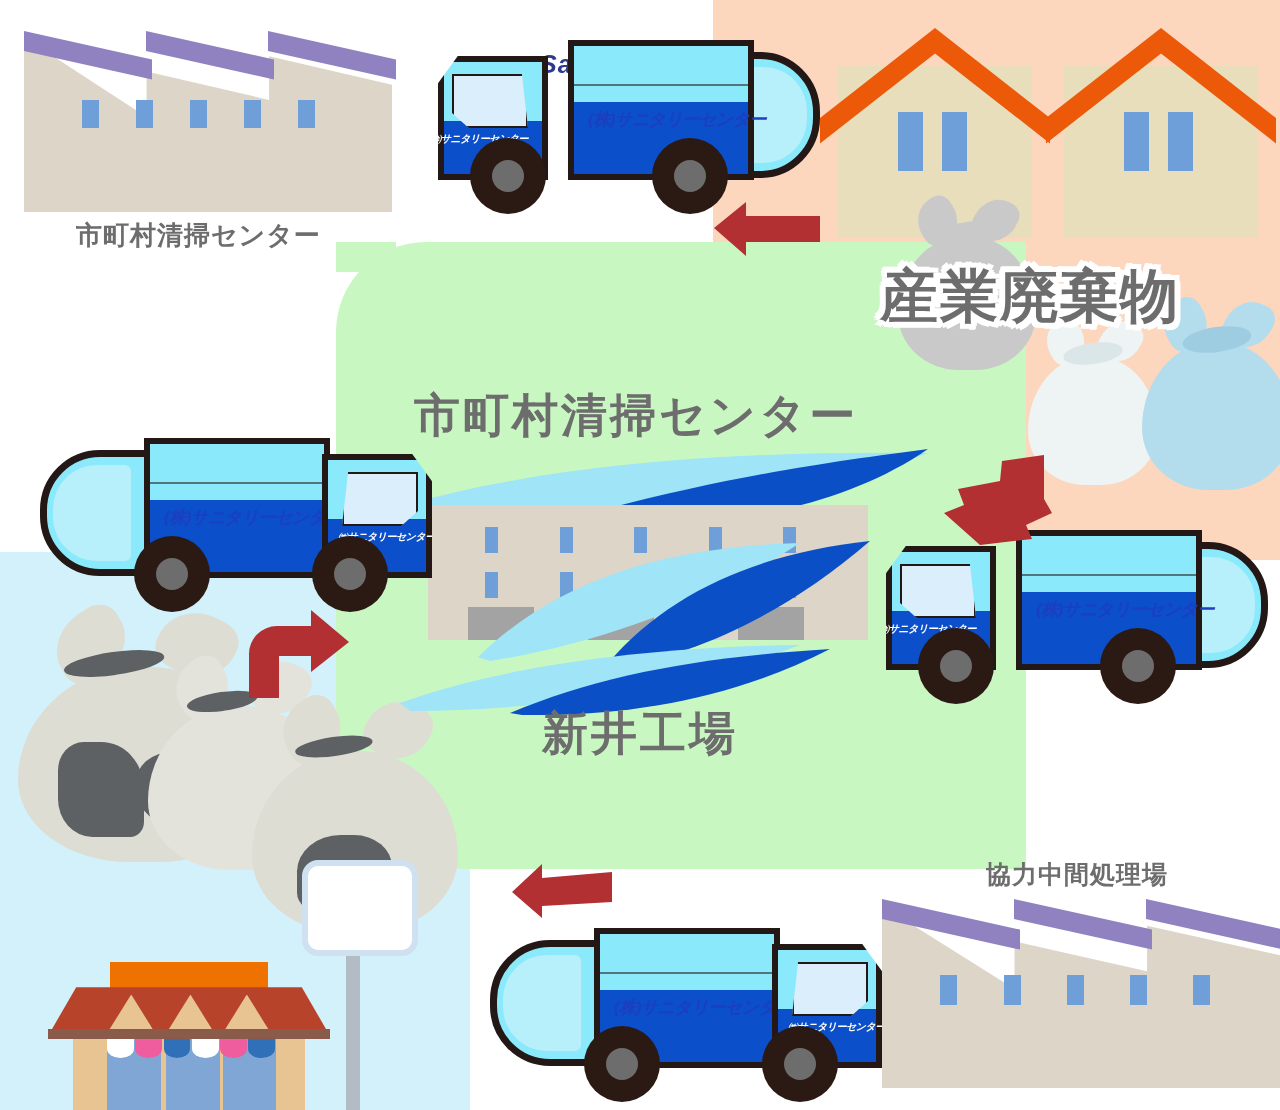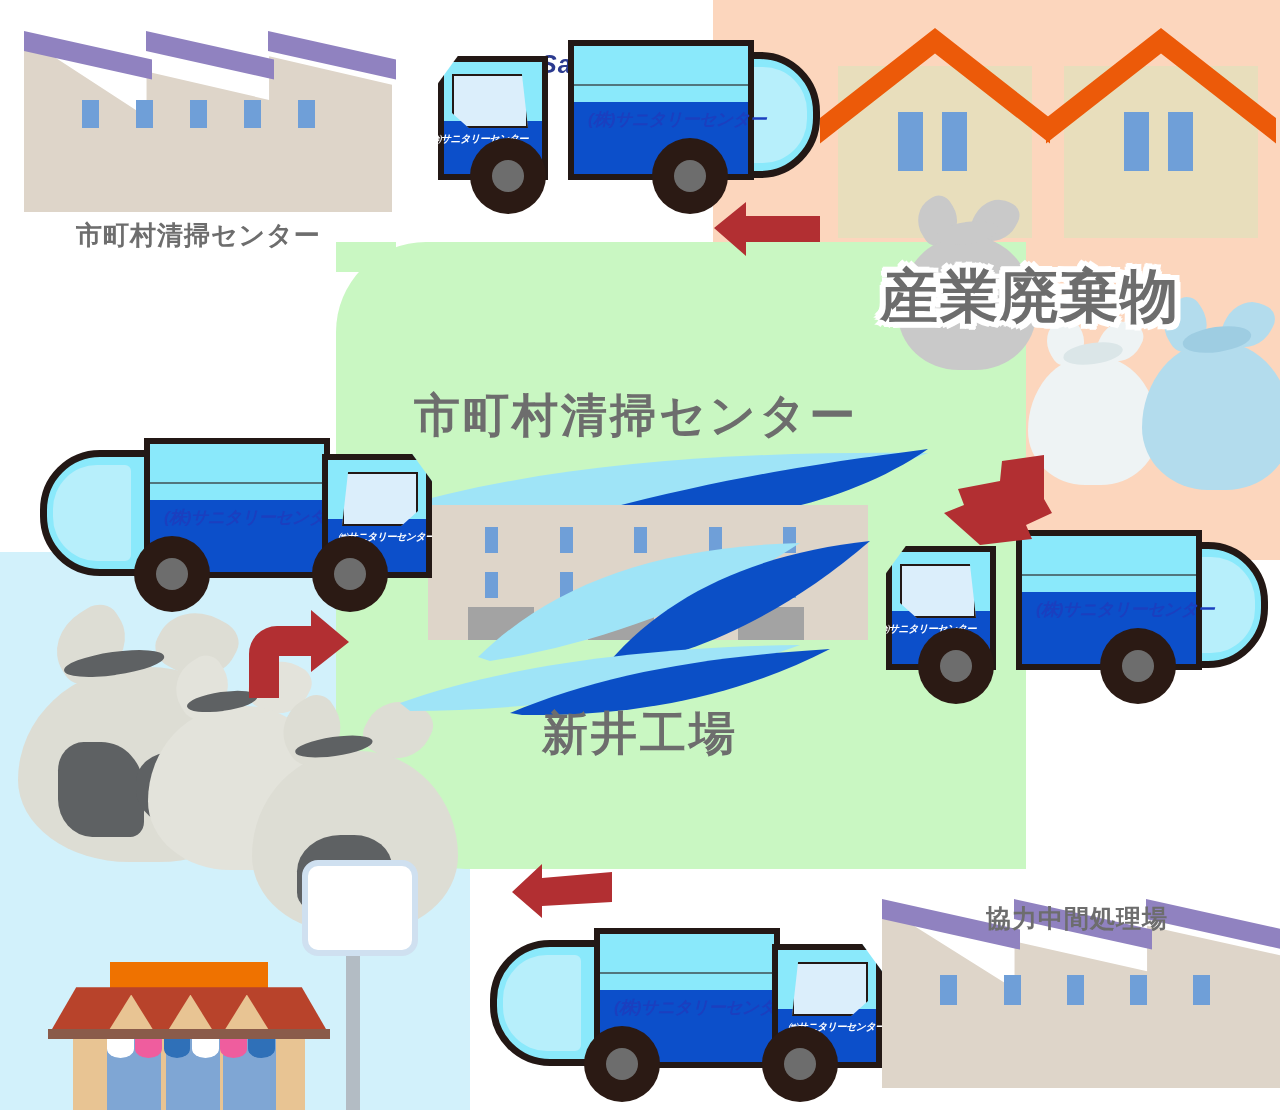--- a/index.html
+++ b/index.html
@@ -200,21 +200,21 @@
     <div class="body"></div>
     <div class="roof" style="left:0;top:9px;width:138px;height:20px;transform-origin:0 0;transform:skewY(12.5deg);"></div>
     <div class="roof" style="left:132px;top:9px;width:138px;height:20px;transform-origin:0 0;transform:skewY(12.5deg);"></div>
     <div class="roof" style="left:264px;top:9px;width:138px;height:20px;transform-origin:0 0;transform:skewY(12.5deg);"></div>
     <div class="win" style="left:58px;top:85px;width:17px;height:30px;"></div>
     <div class="win" style="left:122px;top:85px;width:17px;height:30px;"></div>
     <div class="win" style="left:185px;top:85px;width:17px;height:30px;"></div>
     <div class="win" style="left:248px;top:85px;width:17px;height:30px;"></div>
     <div class="win" style="left:311px;top:85px;width:17px;height:30px;"></div>
   </div>
-  <div class="factory-label" style="left:986px;top:858px;font-size:25px;letter-spacing:1px;margin-top:44px;">協力中間処理場</div>
+  <div class="factory-label" style="left:986px;top:858px;font-size:25px;letter-spacing:1px;">協力中間処理場</div>
 
   <div id="shop">
     <div class="sign"></div>
     <div class="roof"></div>
     <div class="tri" style="left:21%;"></div>
     <div class="tri" style="left:42%;"></div>
     <div class="tri" style="left:62%;"></div>
     <div class="eave"></div>
     <div class="wall"></div>
     <div class="pane" style="left:21%;"></div>

